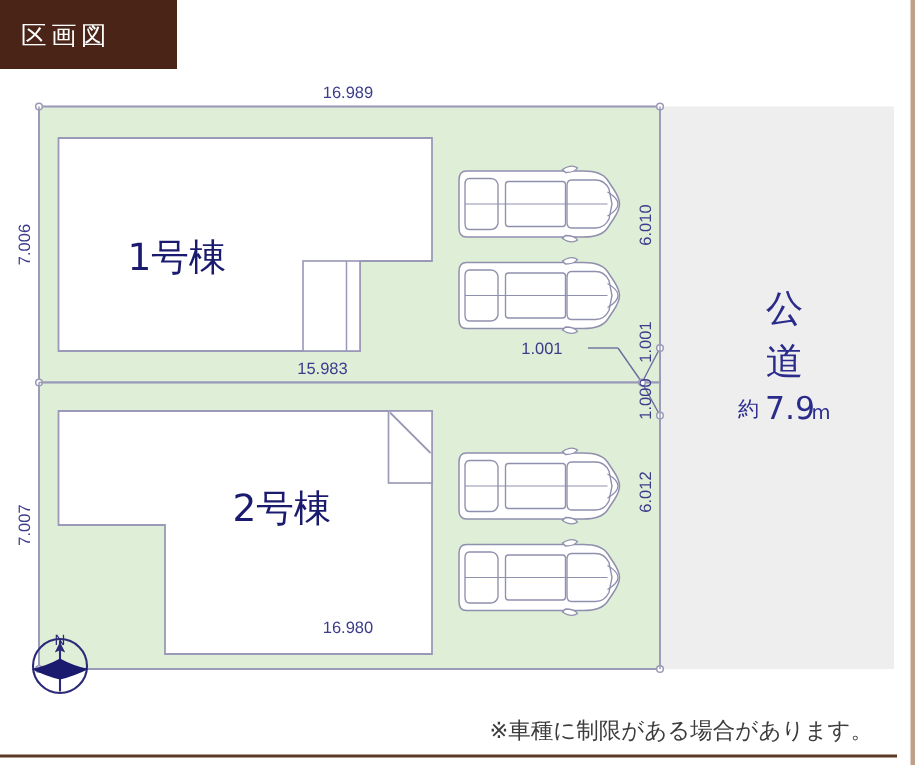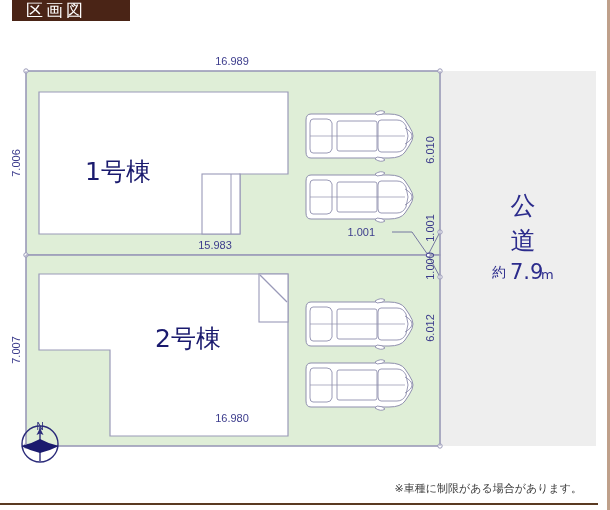--- a/index.html
+++ b/index.html
@@ -23,27 +23,26 @@
     width: 610px; height: 510px;
     box-sizing: border-box;
     border-right: 3px solid #bfa08a;
     pointer-events: none;
   }
 
   
   #title-banner {
     position: absolute;
     left: 0; top: 0;
-    width: 118px; height: 21px;
+    width: 118px; height: 46px;
     background: #4a2416;
     display: flex;
     align-items: center;
     padding-left: 14px;
     box-sizing: border-box;
-    margin-left: 12px;
   }
   #title-banner .title-text {
     color: #ffffff;
     font-size: 17px;
     letter-spacing: 3px;
     font-weight: 400;
     font-family: "DejaVu Sans", "Liberation Sans", sans-serif;
   }
 
   
@@ -57,21 +56,21 @@
   
   #footer-note {
     position: absolute;
     left: 0; top: 478px;
     width: 596px; height: 22px;
     text-align: right;
     box-sizing: border-box;
     padding-right: 14px;
   }
   #footer-note .note-text {
-    font-size: 11px;
+    font-size: 15px;
     color: #3c3c3c;
     font-family: "DejaVu Sans", "Liberation Sans", sans-serif;
   }
   #footer-rule {
     position: absolute;
     left: 0; top: 503px;
     width: 598px; height: 2px;
     background: #5a3a22;
   }
 

